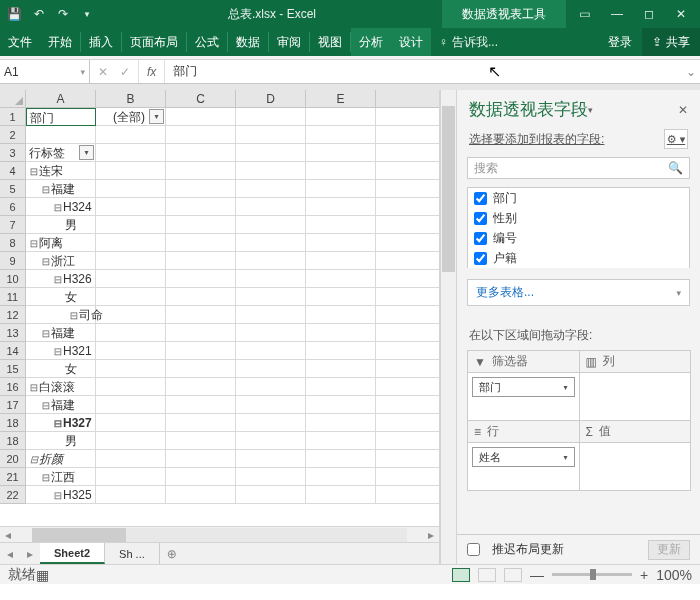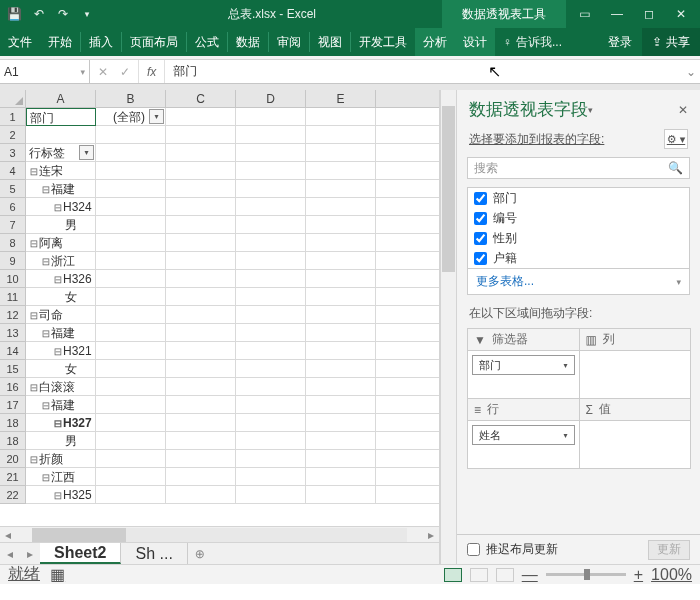--- a/index.html
+++ b/index.html
@@ -53,55 +53,55 @@
 .dropbtn { position: absolute; right: 1px; top: 1px; width: 15px; height: 15px; border: 1px solid #999; background: #f5f5f5; display: flex; align-items: center; justify-content: center; font-size: 8px; color: #555; }
 .toggle { color: #666; font-size: 10px; display: inline-block; width: 10px; text-align: center; }
 
 .hscroll { height: 16px; background: #f0f0f0; border-top: 1px solid #d4d4d4; display: flex; align-items: center; }
 .hscroll .track { flex: 1; height: 14px; background: #e8e8e8; position: relative; margin: 0 16px; }
 .hscroll .thumb { position: absolute; left: 0; width: 25%; height: 100%; background: #cdcdcd; }
 
 
 .sheettabs { height: 22px; background: #f0f0f0; display: flex; align-items: center; border-top: 1px solid #d4d4d4; }
 .sheettabs .nav { width: 20px; text-align: center; color: #888; }
-.sheettabs .tab { padding: 0 14px; height: 100%; display: flex; align-items: center; border-right: 1px solid #ccc; font-size: 16px; }
+.sheettabs .tab { padding: 0 14px; height: 100%; display: flex; align-items: center; border-right: 1px solid #ccc; font-size: 11px; }
 .sheettabs .tab.active { background: #fff; border-bottom: 2px solid #217346; font-weight: bold; }
 .sheettabs .add { width: 24px; text-align: center; color: #888; }
 
 
 .pane { flex: 1; background: #f3f3f3; display: flex; flex-direction: column; font-size: 12px; border-left: 1px solid #d4d4d4; }
 .pane .hdr { padding: 8px 12px 4px; display: flex; align-items: center; }
 .pane .hdr h3 { font-size: 17px; color: #217346; font-weight: normal; }
 .pane .hdr .close { margin-left: auto; color: #666; }
 .pane .hdr .dd { color: #666; margin-right: 6px; font-size: 9px; }
 .pane .subhdr { padding: 4px 12px; display: flex; align-items: center; color: #555; text-decoration: underline; }
 .pane .subhdr .gear { margin-left: auto; width: 24px; height: 20px; border: 1px solid #ccc; background: #fff; display: flex; align-items: center; justify-content: center; font-size: 11px; }
 .pane .search { margin: 4px 10px; height: 22px; border: 1px solid #ccc; background: #fff; display: flex; align-items: center; padding: 0 6px; color: #999; }
 .pane .search .icon { margin-left: auto; color: #217346; }
 .pane .fieldlist { margin: 4px 10px 0; border: 1px solid #ccc; border-bottom: none; background: #fff; max-height: 110px; overflow: hidden; }
 .pane .field { height: 20px; display: flex; align-items: center; padding: 0 6px; gap: 6px; }
 .pane .field input { width: 13px; height: 13px; }
-.pane .more { margin: 0 10px; border: 1px solid #ccc; background: #fff; padding: 4px 8px; color: #1a6fbf; display: flex; align-items: center; }
+.pane .more { margin: 11px 10px; border: 1px solid #ccc; background: #fff; padding: 4px 8px; color: #1a6fbf; display: flex; align-items: center; }
 .pane .more .dd { margin-left: auto; color: #888; font-size: 9px; }
 .pane .draglbl { padding: 10px 12px 6px; color: #555; }
 .pane .areas { display: grid; grid-template-columns: 1fr 1fr; grid-template-rows: 70px 70px; gap: 0; flex: 1; padding: 0 10px; }
 .pane .areacell { border: 1px solid #ccc; background: #fff; margin: 0 -1px -1px 0; display: flex; flex-direction: column; }
 .pane .areahead { height: 22px; background: #f3f3f3; border-bottom: 1px solid #ccc; display: flex; align-items: center; padding: 0 6px; gap: 6px; color: #666; }
 .pane .pill { margin: 4px; height: 20px; border: 1px solid #999; background: #fff; display: flex; align-items: center; padding: 0 6px; font-size: 11px; }
 .pane .pill .dd { margin-left: auto; font-size: 8px; color: #555; }
-.pane .footer { height: 30px; border-top: 1px solid #ccc; display: flex; align-items: center; padding: 0 10px; gap: 6px; background: #f3f3f3; }
+.pane .footer { height: 30px; border-top: 1px solid #ccc; display: flex; align-items: center; padding: 0 10px; gap: 12px; background: #f3f3f3; }
 .pane .footer input { width: 13px; height: 13px; }
 .pane .footer .btn { margin-left: auto; width: 42px; height: 20px; border: 1px solid #ccc; background: #e8e8e8; display: flex; align-items: center; justify-content: center; color: #aaa; }
 
 
 .vscroll { width: 16px; background: #f0f0f0; border-left: 1px solid #d4d4d4; position: relative; }
 .vscroll .thumb { position: absolute; top: 16px; left: 1px; right: 1px; height: 35%; background: #cdcdcd; }
 
 
-.status { height: 20px; background: #f3f3f3; border-top: 1px solid #d4d4d4; display: flex; align-items: center; font-size: 16px; color: #555; padding: 0 8px; gap: 10px; text-decoration: underline; }
+.status { height: 20px; background: #f3f3f3; border-top: 1px solid #d4d4d4; display: flex; align-items: center; font-size: 14px; color: #555; padding: 0 8px; gap: 0; }
 .status .right { margin-left: auto; display: flex; align-items: center; gap: 8px; }
 .status .vbtn { width: 18px; height: 14px; border: 1px solid #ccc; }
 .status .vbtn.active { background: #d0e8da; border-color: #217346; }
 .status .zoomslider { width: 80px; height: 3px; background: #c0c0c0; position: relative; }
 .status .zoomslider .knob { position: absolute; left: 48%; top: -4px; width: 6px; height: 11px; background: #888; }
 
 .cursor { position: absolute; left: 488px; top: 62px; font-size: 16px; color: #000; pointer-events: none; }
 </style>
 </head>
 <body>
@@ -132,21 +132,20 @@
     <div class="tab">页面布局</div>
     <div class="sep"></div>
     <div class="tab">公式</div>
     <div class="sep"></div>
     <div class="tab">数据</div>
     <div class="sep"></div>
     <div class="tab">审阅</div>
     <div class="sep"></div>
     <div class="tab">视图</div>
     <div class="sep"></div>
-    <div class="tab">开发工具</div>
   <div class="contextual" id="ribbon-ctx">
       <div class="tab">分析</div>
       <div class="tab">设计</div>
     </div>
   <div class="tell">
       <span>♀</span>
       <span>告诉我...</span>
     </div>
   <div class="login">登录</div>
   <div class="share">
@@ -277,21 +276,21 @@
           <div class="rh">11</div>
           <div class="cell"><span style="padding-left: 36px;"><span>女</span></span></div>
           <div class="cell"></div>
           <div class="cell"></div>
           <div class="cell"></div>
           <div class="cell"></div>
           <div style="flex: 1 1 0%; border-bottom: 1px solid rgb(217, 217, 217);"></div>
         </div>
         <div class="row">
           <div class="rh">12</div>
-          <div class="cell"><span style="padding-left: 0px;"><span class="toggle">⊟</span><span>司命</span></span></div>
+          <div class="cell"><span style="padding-left: 0px; margin-left: 40px;"><span class="toggle">⊟</span><span>司命</span></span></div>
           <div class="cell"></div>
           <div class="cell"></div>
           <div class="cell"></div>
           <div class="cell"></div>
           <div style="flex: 1 1 0%; border-bottom: 1px solid rgb(217, 217, 217);"></div>
         </div>
         <div class="row">
           <div class="rh">13</div>
           <div class="cell"><span style="padding-left: 12px;"><span class="toggle">⊟</span><span>福建</span></span></div>
           <div class="cell"></div>
@@ -349,21 +348,21 @@
           <div class="rh">18</div>
           <div class="cell"><span style="padding-left: 36px;"><span>男</span></span></div>
           <div class="cell"></div>
           <div class="cell"></div>
           <div class="cell"></div>
           <div class="cell"></div>
           <div style="flex: 1 1 0%; border-bottom: 1px solid rgb(217, 217, 217);"></div>
         </div>
         <div class="row">
           <div class="rh">20</div>
-          <div class="cell"><span style="padding-left: 0px;"><span class="toggle">⊟</span><span>折颜</span></span></div>
+          <div class="cell"><span style="padding-left: 0px; font-style: italic;"><span class="toggle">⊟</span><span>折颜</span></span></div>
           <div class="cell"></div>
           <div class="cell"></div>
           <div class="cell"></div>
           <div class="cell"></div>
           <div style="flex: 1 1 0%; border-bottom: 1px solid rgb(217, 217, 217);"></div>
         </div>
         <div class="row">
           <div class="rh">21</div>
           <div class="cell"><span style="padding-left: 12px;"><span class="toggle">⊟</span><span>江西</span></span></div>
           <div class="cell"></div>
@@ -416,25 +415,25 @@
       <span>搜索</span>
       <span class="icon">🔍</span>
     </div>
     <div class="fieldlist" id="fieldlist">
         <div class="field">
           <input type="checkbox" checked="" style="">
           <span>部门</span>
         </div>
         <div class="field">
           <input type="checkbox" checked="" style="">
-          <span>编号</span>
+          <span>性别</span>
         </div>
         <div class="field">
           <input type="checkbox" checked="" style="">
-          <span>性别</span>
+          <span>编号</span>
         </div>
         <div class="field">
           <input type="checkbox" checked="" style="">
           <span>户籍</span>
         </div>
       </div>
     <div class="more">
         <span>更多表格...</span>
         <span class="dd">▾</span>
       </div>

